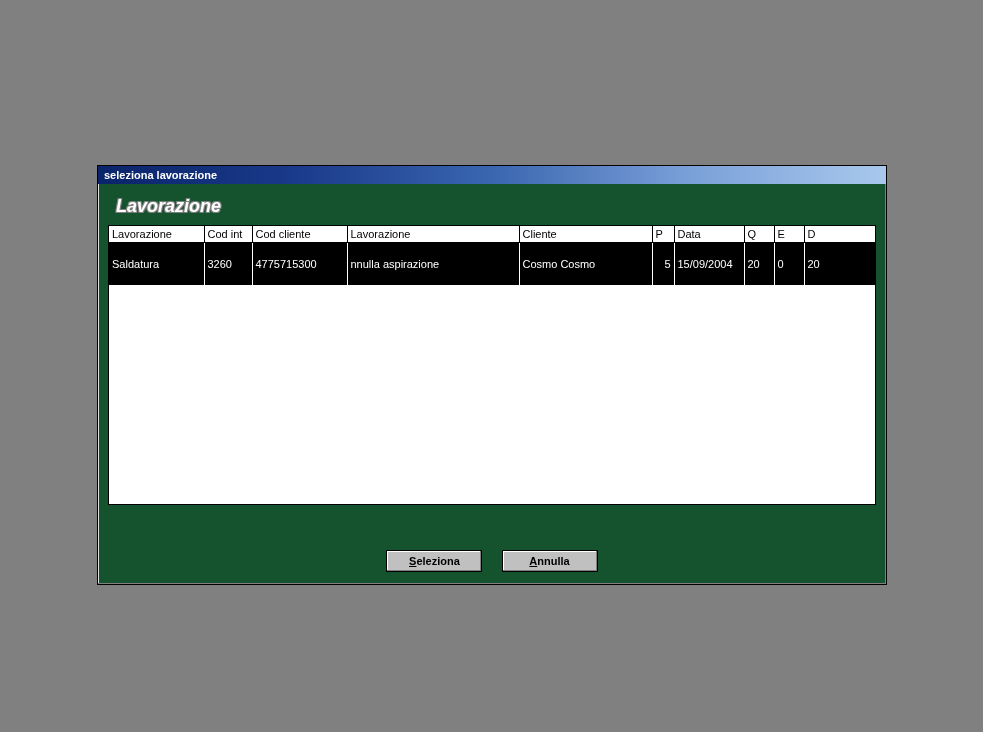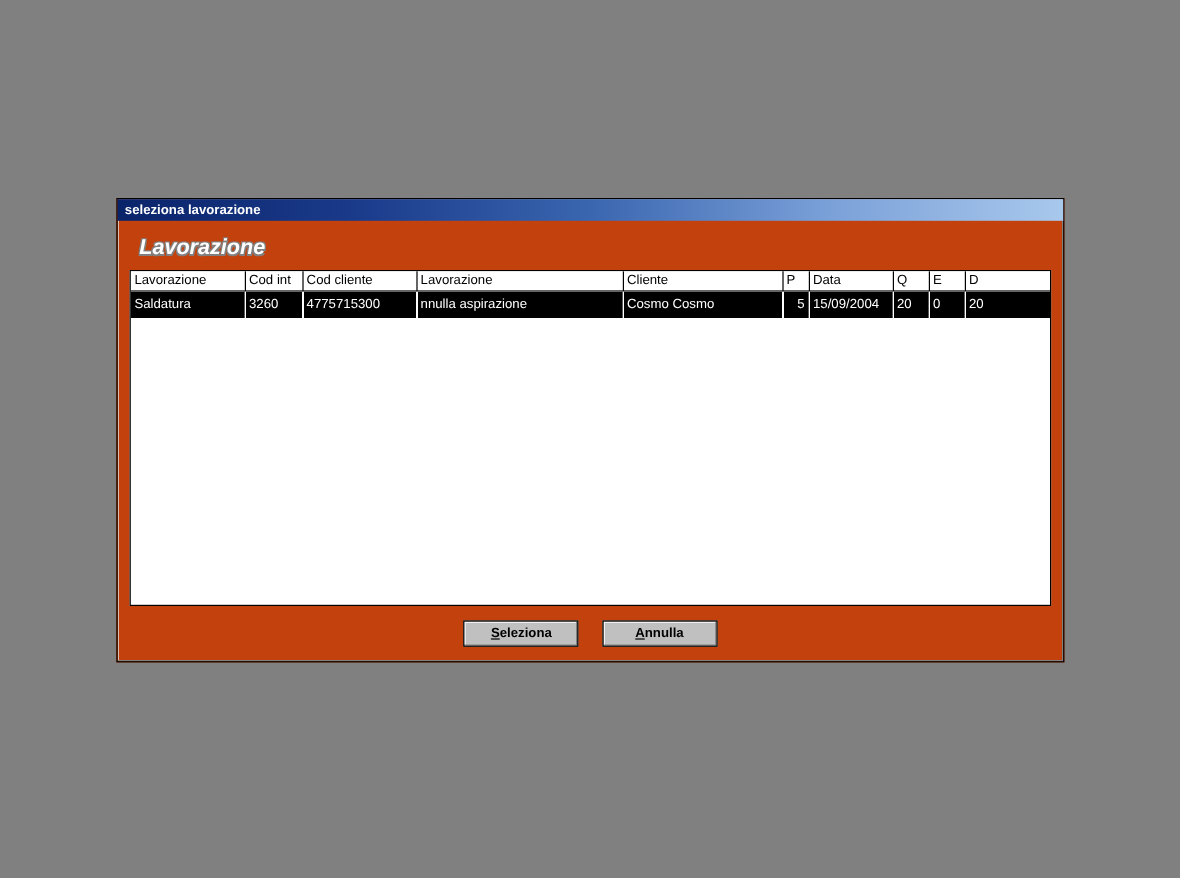--- a/index.html
+++ b/index.html
@@ -10,21 +10,21 @@
     width: 983px;
     height: 732px;
     overflow: hidden;
     position: relative;
   }
   .window {
     position: absolute;
     left: 97px;
     top: 165px;
     width: 790px;
-    background: #c2410c;
+    background: #14532d;
     border: 1px solid #000;
     box-shadow: inset -1px -1px 0 #808080, inset 1px 1px 0 #dfdfdf;
   }
   .titlebar {
     height: 18px;
     background: linear-gradient(to right, #0a246a 0%, #1a3a8a 25%, #3a66b0 50%, #7aa0d8 75%, #a8c8ec 100%);
     color: #fff;
     font-weight: bold;
     font-size: 11px;
     padding-left: 6px;
@@ -63,41 +63,42 @@
     border-bottom: 1px solid #000;
     height: 16px;
     white-space: nowrap;
     overflow: hidden;
   }
   th:last-child { border-right: none; }
   td {
     background: #000;
     color: #fff;
     font-size: 11px;
-    padding: 5px 3px;
+    padding: 15px 3px;
     border-right: 1px solid #fff;
     height: 15px;
     white-space: nowrap;
     overflow: hidden;
   }
   td:last-child { border-right: none; }
   .col-lav { width: 95px; }
   .col-codint { width: 48px; }
   .col-codcli { width: 95px; }
   .col-descr { width: 172px; }
   .col-cliente { width: 133px; }
   .col-p { width: 22px; text-align: right; }
   .col-data { width: 70px; }
   .col-q { width: 30px; }
   .col-e { width: 30px; }
   .col-d { width: auto; }
   td.col-p { text-align: right; }
   .button-row {
     text-align: center;
-    padding-top: 12px;
+    padding-top: 0;
+    margin-top: 45px;
   }
   .btn {
     display: inline-block;
     width: 96px;
     height: 22px;
     background: #c0c0c0;
     border: 1px solid #000;
     box-shadow: inset -1px -1px 0 #808080, inset 1px 1px 0 #fff;
     font-family: Arial, Helvetica, sans-serif;
     font-size: 11px;

